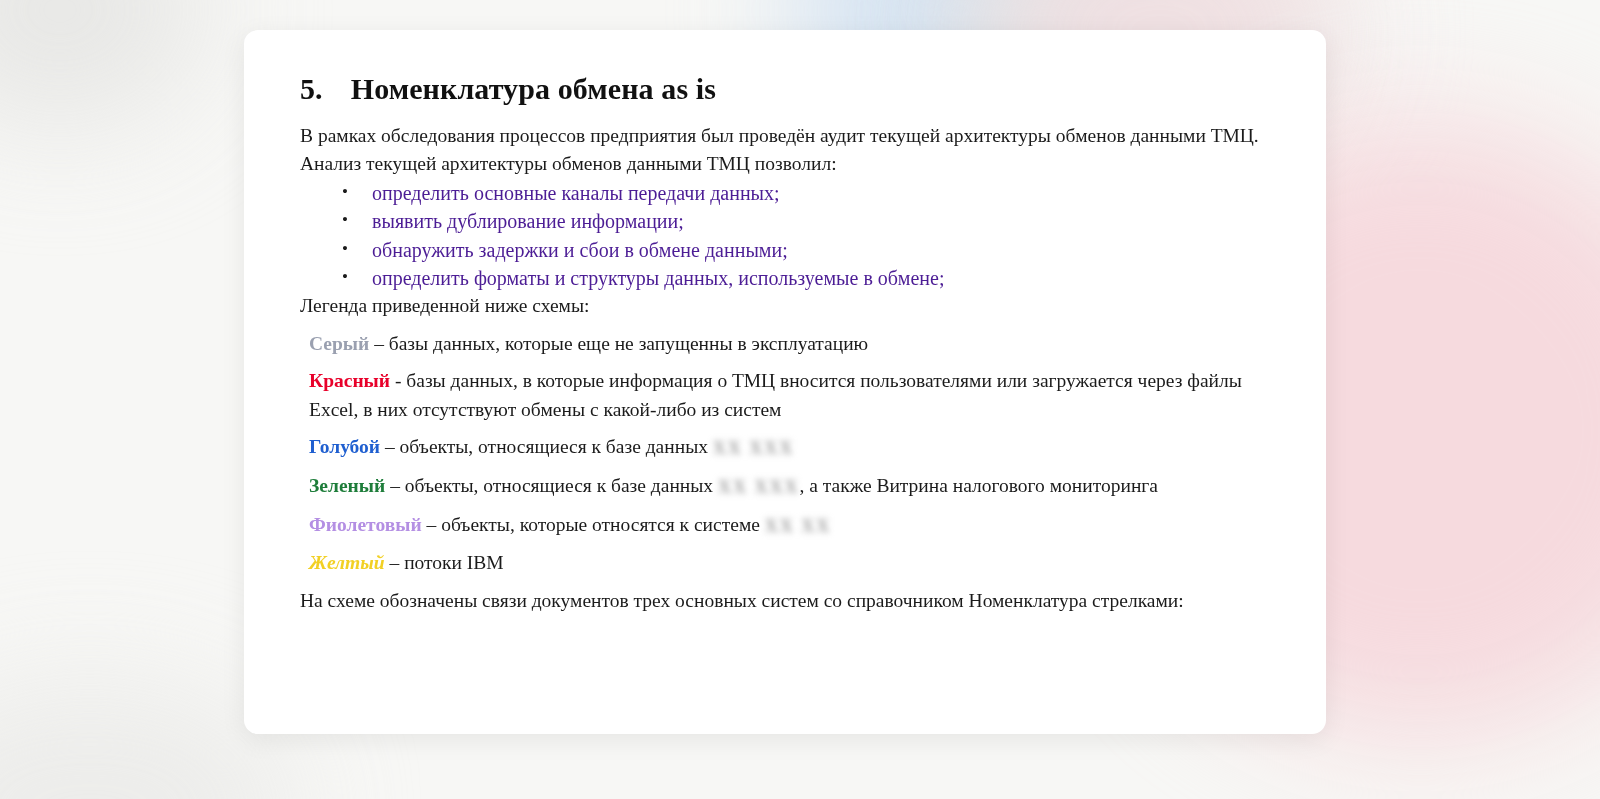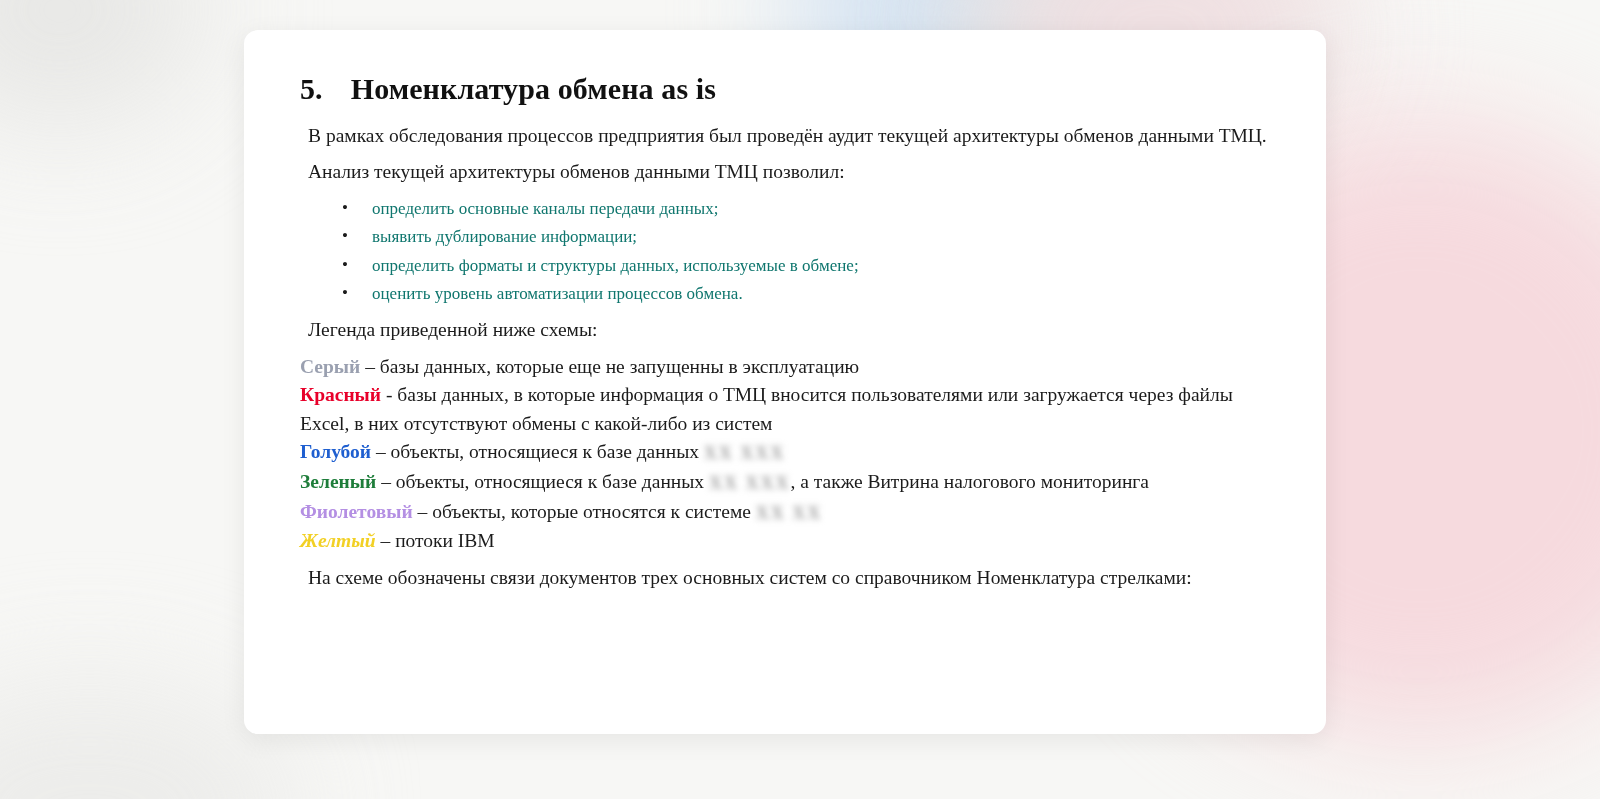--- a/index.html
+++ b/index.html
@@ -90,46 +90,46 @@
     display: flex;
     gap: 28px;
     align-items: baseline;
   }
   .doc-title .num { display: inline-block; }
 
   .p {
     font-size: 19.5px;
     line-height: 28.4px;
     color: #1b1b1b;
-    margin: 8px;
+    margin: 0;
     text-align: left;
   }
 
   ul.bullets {
     margin: 0;
     padding: 0 0 0 36px;
     list-style: none;
   }
   ul.bullets li {
-    font-size: 17px;
+    font-size: 20px;
     line-height: 28.4px;
-    color: #0f766e;
+    color: #4c1d95;
     position: relative;
     padding-left: 36px;
   }
   ul.bullets li::before {
     content: "\2022";
     position: absolute;
     left: 6px;
     top: -1px;
     font-size: 17px;
     color: #1b1b1b;
   }
 
-  .legend-line { margin: 0; }
+  .legend-line { margin: 9px; }
   .kw { font-weight: bold; }
   .kw-grey   { color: #9aa0b0; }
   .kw-red    { color: #e8002a; }
   .kw-blue   { color: #1f5fd0; }
   .kw-green  { color: #1e7d3a; }
   .kw-violet { color: #b48fe3; text-align: right; }
   .kw-yellow { color: #f2d024; font-style: italic; }
 
   
   .redacted {
@@ -162,22 +162,22 @@
     <span class="num">5.</span>
     <span>Номенклатура обмена as is</span>
   </h1>
 
   <p class="p">В рамках обследования процессов предприятия был проведён аудит текущей архитектуры обменов данными ТМЦ.</p>
   <p class="p">Анализ текущей архитектуры обменов данными ТМЦ позволил:</p>
 
   <ul class="bullets">
     <li>определить основные каналы передачи данных;</li>
     <li>выявить дублирование информации;</li>
+    <li>обнаружить задержки и сбои в обмене данными;</li>
     <li>определить форматы и структуры данных, используемые в обмене;</li>
-    <li>оценить уровень автоматизации процессов обмена.</li>
   </ul>
 
   <p class="p">Легенда приведенной ниже схемы:</p>
 
   <p class="p legend-line">
     <span class="kw kw-grey">Серый</span><span> – базы данных, которые еще не запущенны в эксплуатацию</span>
   </p>
 
   <p class="p legend-line">
     <span class="kw kw-red">Красный</span><span> - базы данных, в которые информация о ТМЦ вносится пользователями или загружается через файлы Excel, в них отсутствуют обмены с какой-либо из систем</span>

